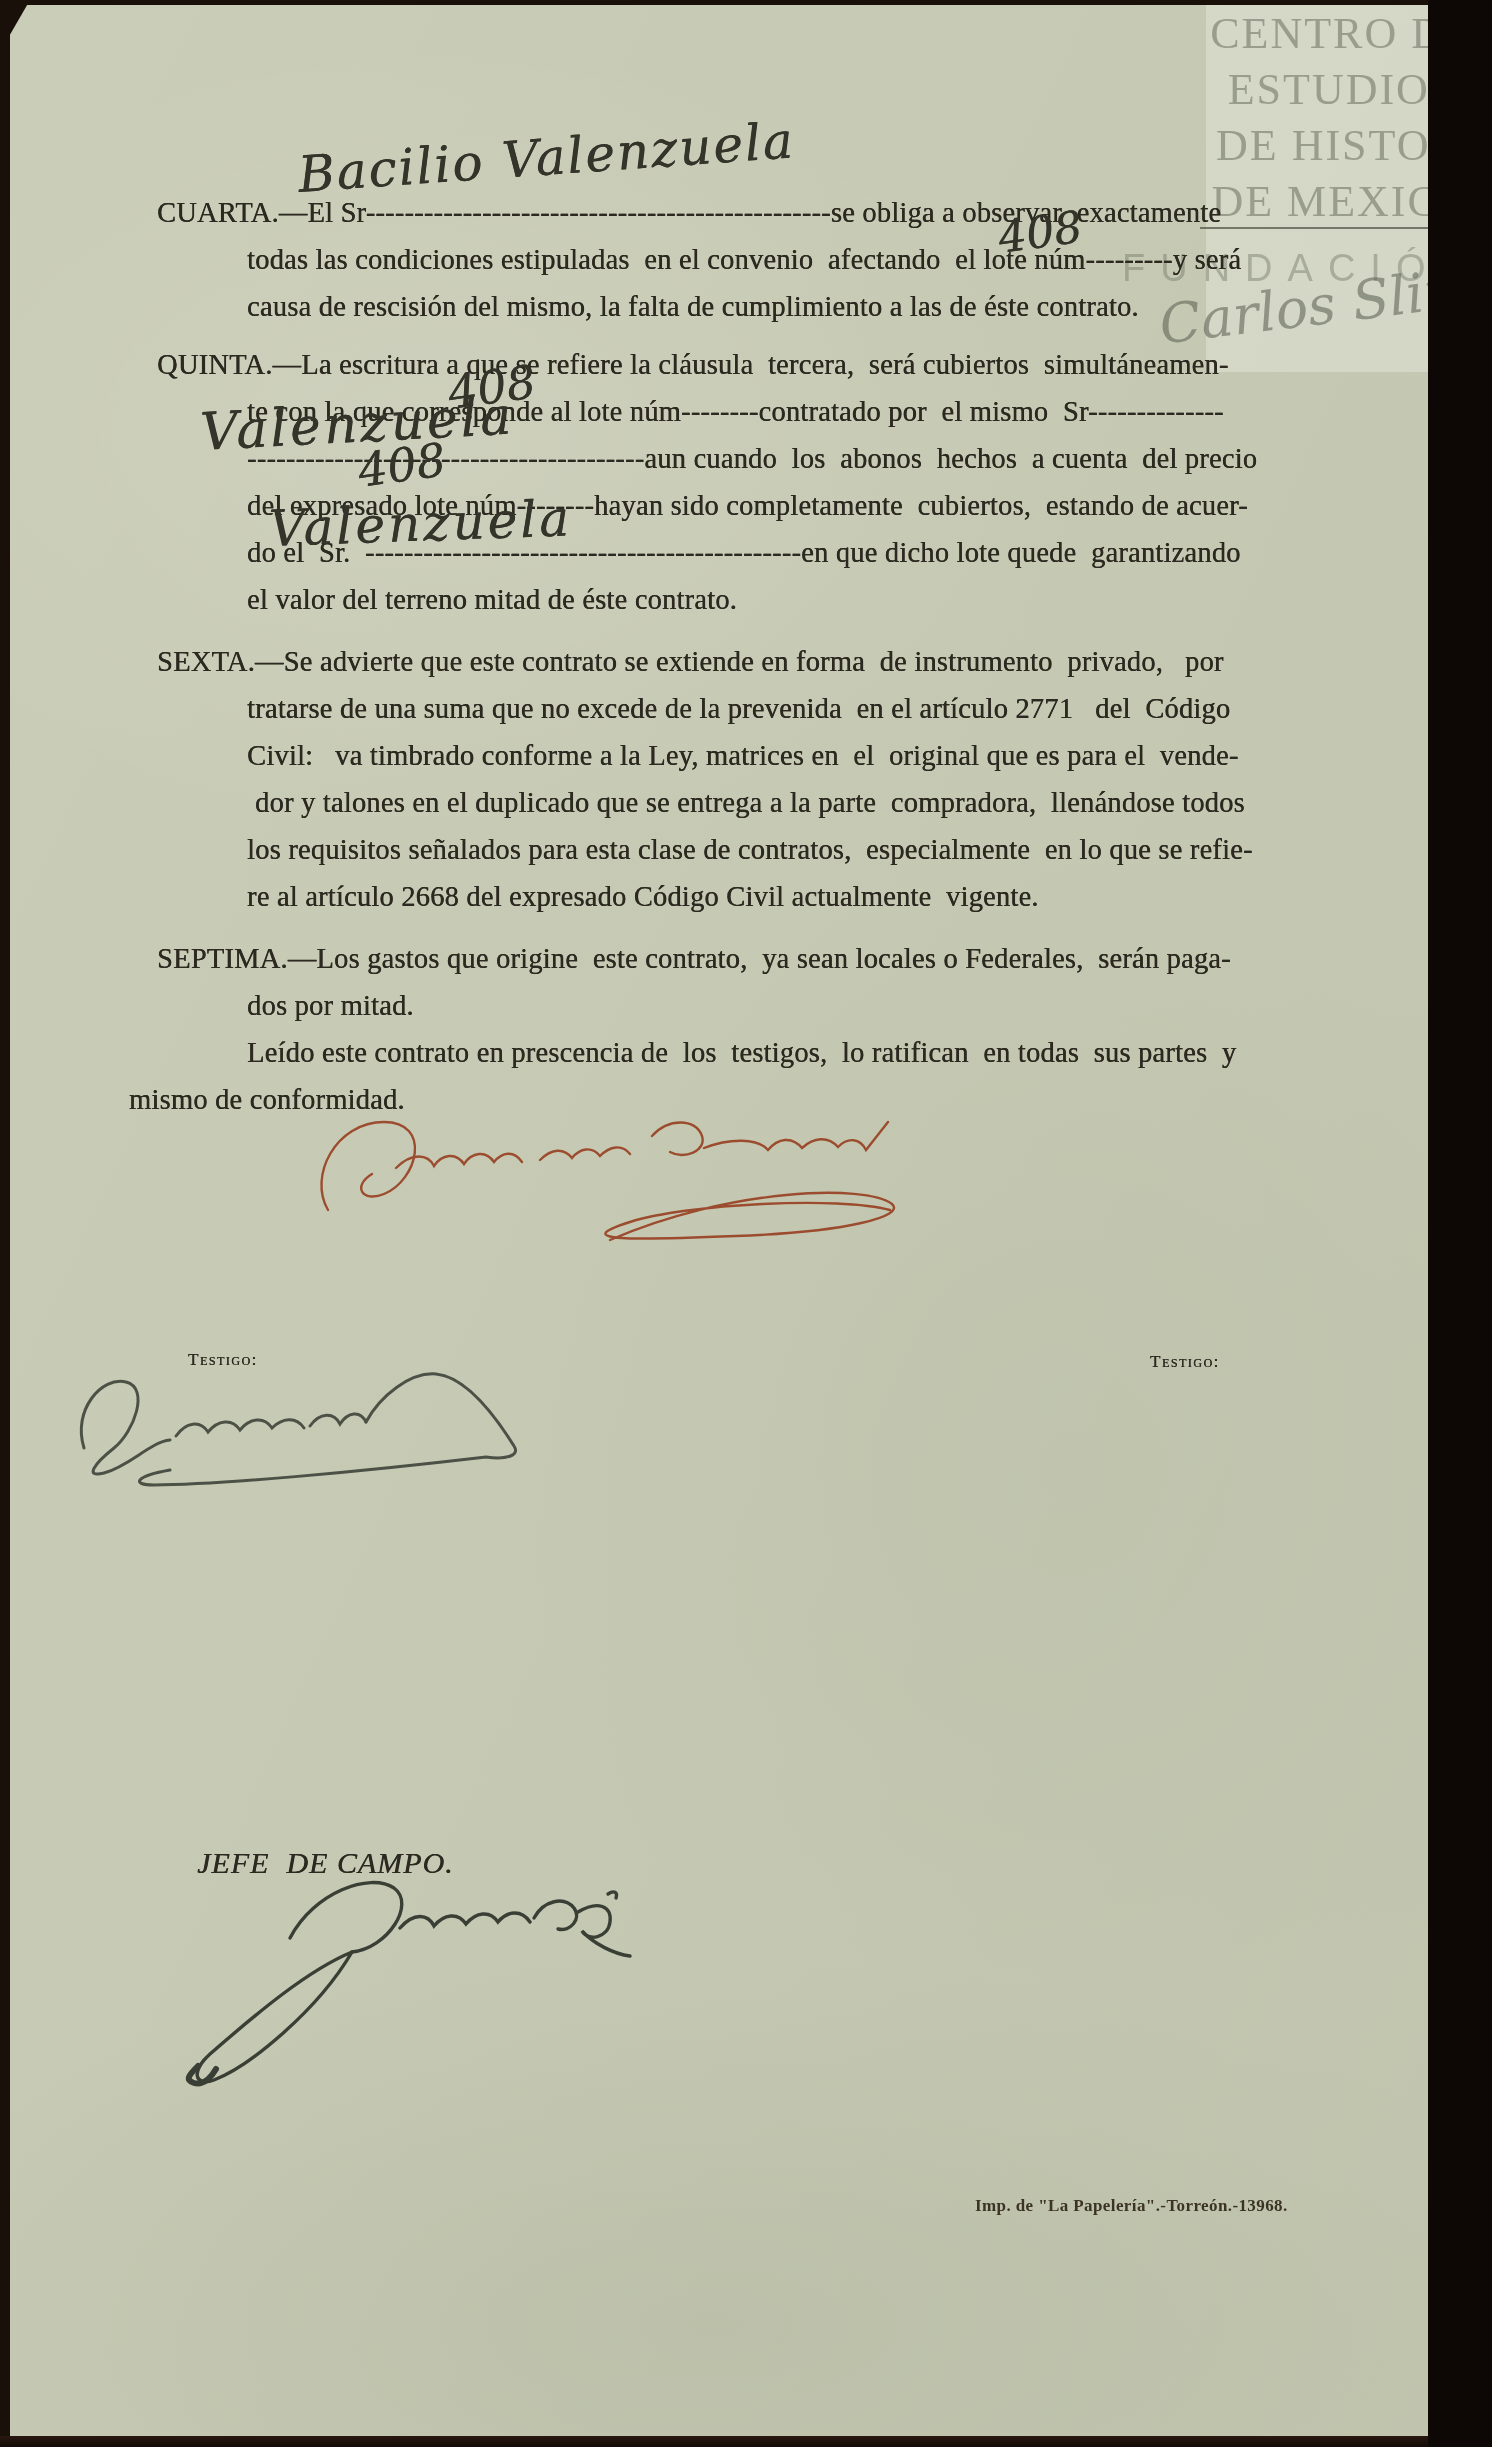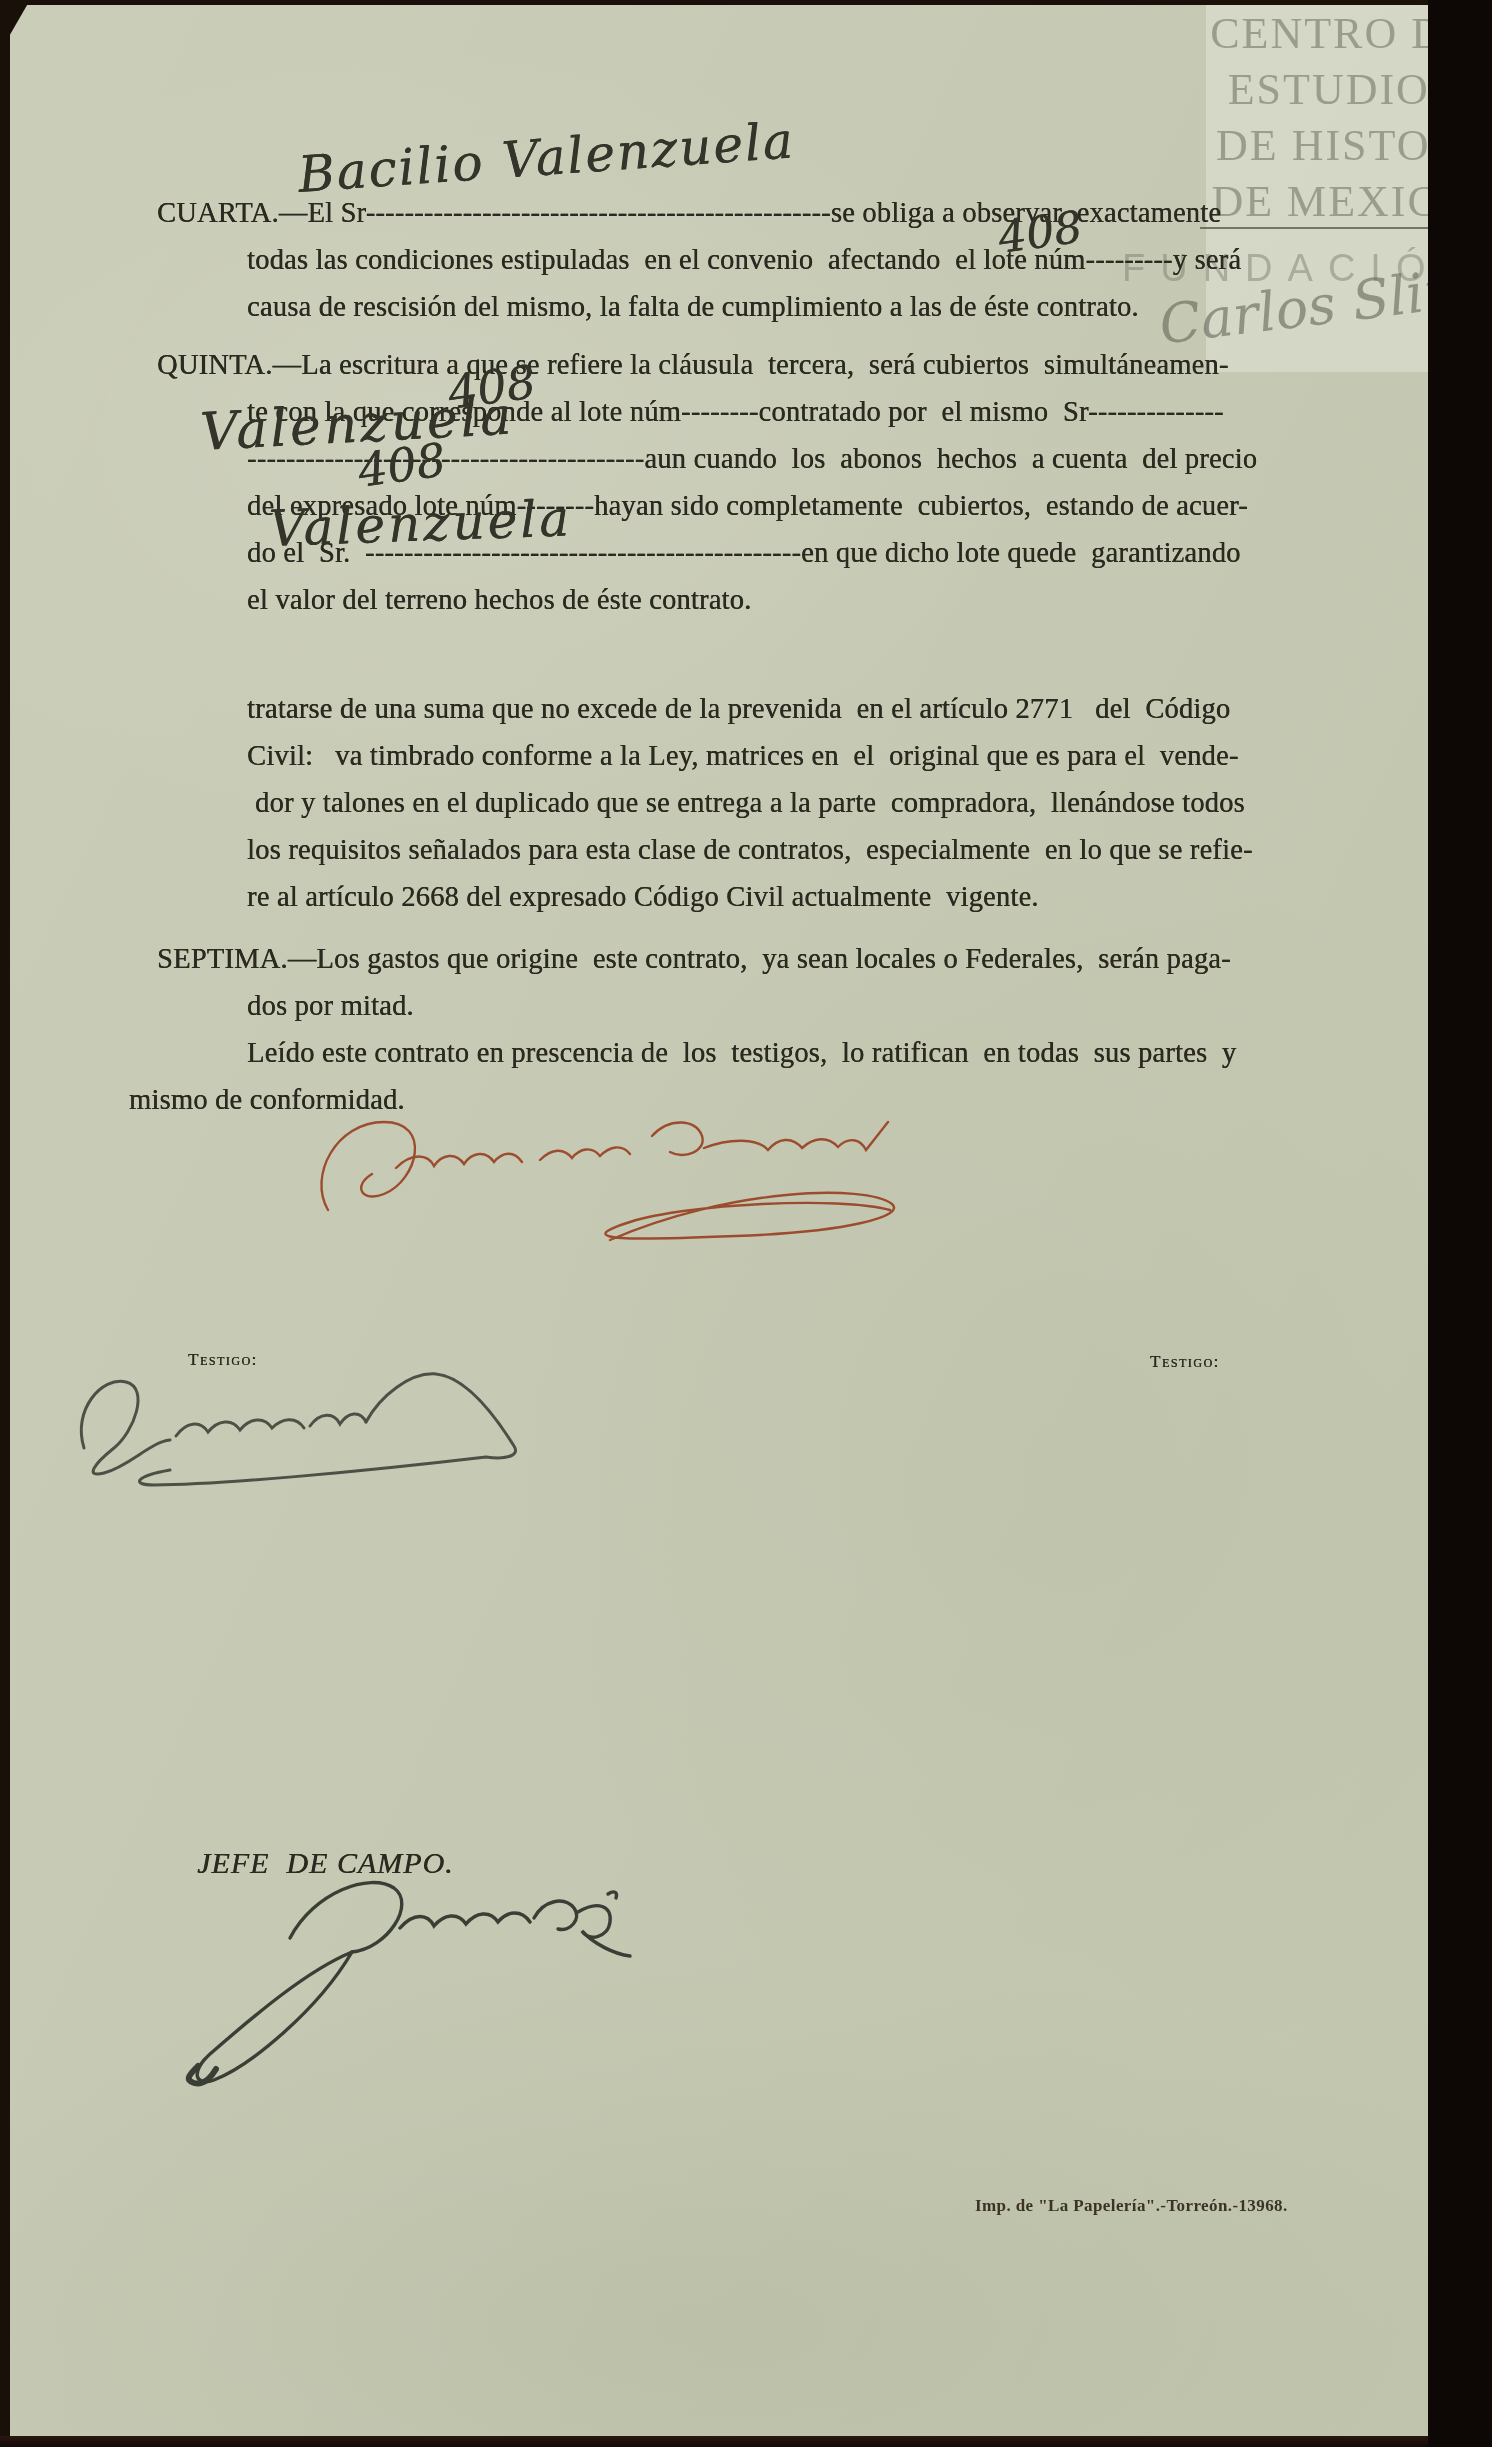--- a/index.html
+++ b/index.html
@@ -64,21 +64,22 @@
   <div class="wm-script">Carlos Slim</div>
 
   <div class="pl" style="left:157px;top:199px;">CUARTA.—El Sr------------------------------------------------se obliga a observar  exactamente</div>
   <div class="pl" style="left:247px;top:246px;">todas las condiciones estipuladas  en el convenio  afectando  el lote núm---------y será</div>
   <div class="pl" style="left:247px;top:293px;">causa de rescisión del mismo, la falta de cumplimiento a las de éste contrato.</div>
   <div class="pl" style="left:157px;top:351px;">QUINTA.—La escritura a que se refiere la cláusula  tercera,  será cubiertos  simultáneamen-</div>
   <div class="pl" style="left:247px;top:398px;">te con la que corresponde al lote núm--------contratado por  el mismo  Sr--------------</div>
   <div class="pl" style="left:247px;top:445px;">-----------------------------------------aun cuando  los  abonos  hechos  a cuenta  del precio</div>
   <div class="pl" style="left:247px;top:492px;">del expresado lote núm--------hayan sido completamente  cubiertos,  estando de acuer-</div>
   <div class="pl" style="left:247px;top:539px;">do el  Sr.  ---------------------------------------------en que dicho lote quede  garantizando</div>
-  <div class="pl" style="left:247px;top:586px;">el valor del terreno hechos de éste contrato.</div>
+  <div class="pl" style="left:247px;top:586px;">el valor del terreno mitad de éste contrato.</div>
+  <div class="pl" style="left:157px;top:648px;">SEXTA.—Se advierte que este contrato se extiende en forma  de instrumento  privado,   por</div>
   <div class="pl" style="left:247px;top:695px;">tratarse de una suma que no excede de la prevenida  en el artículo 2771   del  Código</div>
   <div class="pl" style="left:247px;top:742px;">Civil:   va timbrado conforme a la Ley, matrices en  el  original que es para el  vende-</div>
   <div class="pl" style="left:255px;top:789px;">dor y talones en el duplicado que se entrega a la parte  compradora,  llenándose todos</div>
   <div class="pl" style="left:247px;top:836px;">los requisitos señalados para esta clase de contratos,  especialmente  en lo que se refie-</div>
   <div class="pl" style="left:247px;top:883px;">re al artículo 2668 del expresado Código Civil actualmente  vigente.</div>
   <div class="pl" style="left:157px;top:945px;">SEPTIMA.—Los gastos que origine  este contrato,  ya sean locales o Federales,  serán paga-</div>
   <div class="pl" style="left:247px;top:992px;">dos por mitad.</div>
   <div class="pl" style="left:247px;top:1039px;">Leído este contrato en prescencia de  los  testigos,  lo ratifican  en todas  sus partes  y</div>
   <div class="pl" style="left:129px;top:1086px;">mismo de conformidad.</div>
 

